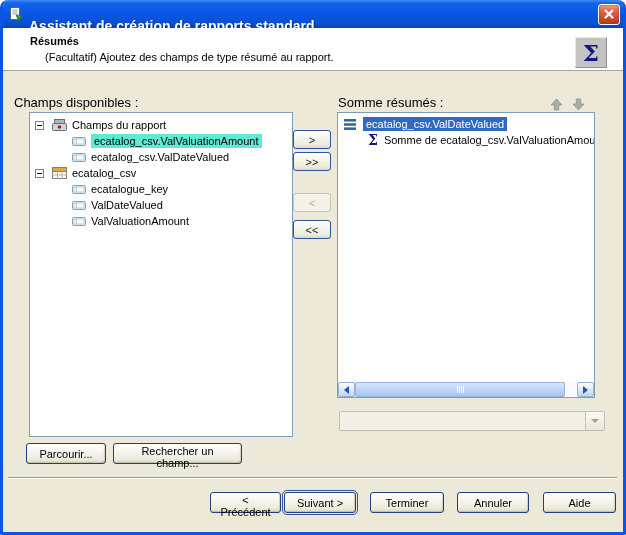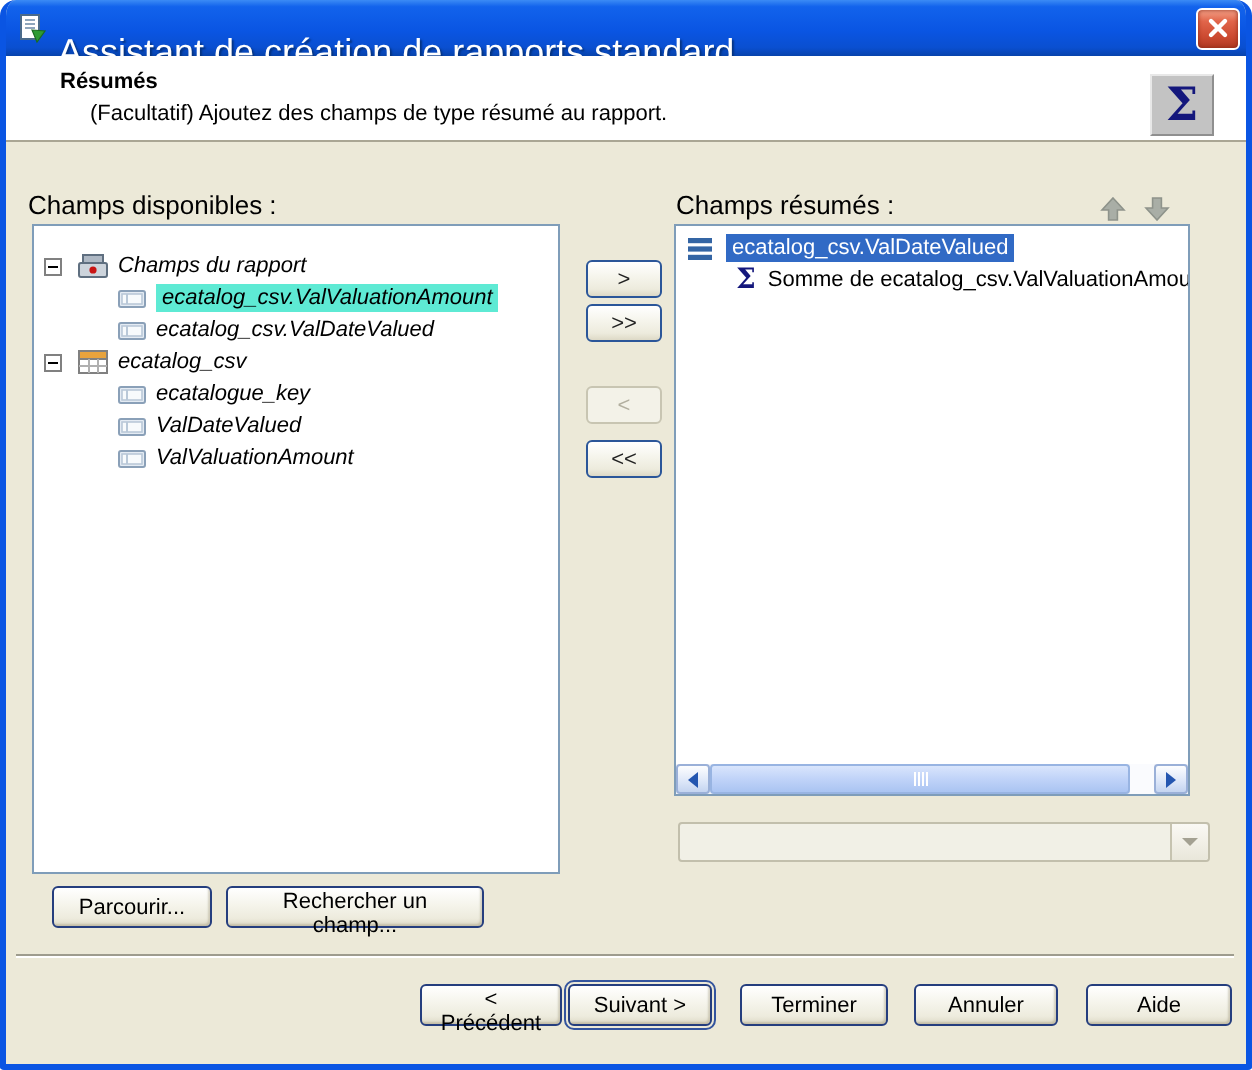--- a/index.html
+++ b/index.html
@@ -4,37 +4,37 @@
 <style>
   html,body{margin:0;padding:0;background:#fff;}
   *{box-sizing:border-box;font-family:"Liberation Sans",sans-serif;}
   .window{position:relative;width:626px;height:535px;background:#ECE9D8;
     border-left:3px solid #0A55E3;border-right:3px solid #0A55E3;border-bottom:3px solid #0A55E3;
     border-radius:8px 8px 2px 2px;overflow:hidden;}
   .titlebar{position:absolute;left:-3px;top:0;width:626px;height:28px;
     background:linear-gradient(180deg,#3B8BF5 0%,#1263EC 12%,#0A55E3 55%,#0A4FD0 85%,#0743AC 100%);
     border-radius:7px 7px 0 0;display:flex;align-items:center;padding:0 6px 0 8px;}
   .title-icon{width:16px;height:16px;margin-right:5px;flex:none;}
-  .title-text{color:#fff;font-weight:normal;font-size:18px;text-shadow:1px 1px 1px #06337e;flex:1;
+  .title-text{color:#fff;font-weight:bold;font-size:14px;text-shadow:1px 1px 1px #06337e;flex:1;
     white-space:nowrap;overflow:hidden;margin-top:24px;}
   .close-btn{width:22px;height:21px;border:1px solid #fff;border-radius:3px;flex:none;
     background:linear-gradient(180deg,#F3A188 0%,#E1654A 30%,#CC4A31 70%,#B03A22 100%);
     display:flex;align-items:center;justify-content:center;box-shadow:inset 0 0 2px #8c2814;cursor:pointer;}
   .content{position:absolute;left:0;top:28px;width:620px;height:504px;background:#ECE9D8;}
   .header{position:absolute;left:0;top:0;width:620px;height:43px;background:#fff;
     border-bottom:1px solid #aaa694;}
   .header-title{position:absolute;left:27px;top:7px;font-size:11px;font-weight:bold;color:#000;}
   .header-subtitle{position:absolute;left:42px;top:23px;font-size:11px;color:#000;}
   .sigma-box{position:absolute;left:572px;top:9px;width:32px;height:31px;background:#C3C3C3;
     border-top:1px solid #e8e8e8;border-left:1px solid #e8e8e8;border-right:1px solid #8f8f8f;border-bottom:1px solid #8f8f8f;
     display:flex;align-items:center;justify-content:center;}
   .sigma-box span{font-family:"DejaVu Serif",serif;font-weight:bold;font-size:23px;color:#14177C;line-height:1;}
   .panel-label{position:absolute;font-size:13px;color:#000;}
   .listbox{position:absolute;background:#fff;border:1px solid #7F9DB9;}
-  .left-list{left:13px;top:84px;width:264px;height:325px;padding-top:12px;font-style:italic;}
+  .left-list{left:26px;top:84px;width:264px;height:325px;padding-top:4px;}
   .right-list{left:334px;top:84px;width:258px;height:286px;padding-top:3px;}
   .lrow{height:16px;display:flex;align-items:center;white-space:nowrap;overflow:hidden;font-size:11px;}
   .lvl1{padding-left:5px;}
   .lvl2{padding-left:42px;}
   .expand-box{width:9px;height:9px;border:1px solid #808080;background:#fff;margin-right:8px;
     position:relative;flex:none;cursor:pointer;}
   .expand-box::after{content:"";position:absolute;left:1px;top:3px;width:5px;height:1px;background:#000;}
   .node-icon{margin-right:5px;flex:none;display:inline-flex;}
   .field-icon{margin-right:5px;flex:none;display:inline-flex;}
   .hl{background:#5eead4;padding:1px 3px;}
@@ -186,21 +186,21 @@
         </span>
         <span class="tree-label">ValValuationAmount</span>
       </div>
     </div>
 
     <button class="xfer" style="left:290px;top:102px;">&gt;</button>
     <button class="xfer" style="left:290px;top:124px;">&gt;&gt;</button>
     <button class="xfer disabled" style="left:290px;top:165px;">&lt;</button>
     <button class="xfer" style="left:290px;top:192px;">&lt;&lt;</button>
 
-    <div class="panel-label" style="left:335px;top:67px;">Champs résumés :</div>
+    <div class="panel-label" style="left:335px;top:67px;">Somme résumés :</div>
 
     <span class="arrow-btn" style="left:545px;top:69px;">
       <svg width="13" height="13" viewBox="0 0 13 13">
         <path d="M6.5 1 L12 7 L8.7 7 L8.7 12 L4.3 12 L4.3 7 L1 7 Z" fill="#A9AEA6" stroke="#8E938B" stroke-width="0.8"></path>
       </svg>
     </span>
     <span class="arrow-btn" style="left:567px;top:69px;">
       <svg width="13" height="13" viewBox="0 0 13 13">
         <path d="M6.5 12 L1 6 L4.3 6 L4.3 1 L8.7 1 L8.7 6 L12 6 Z" fill="#A9AEA6" stroke="#8E938B" stroke-width="0.8"></path>
       </svg>

